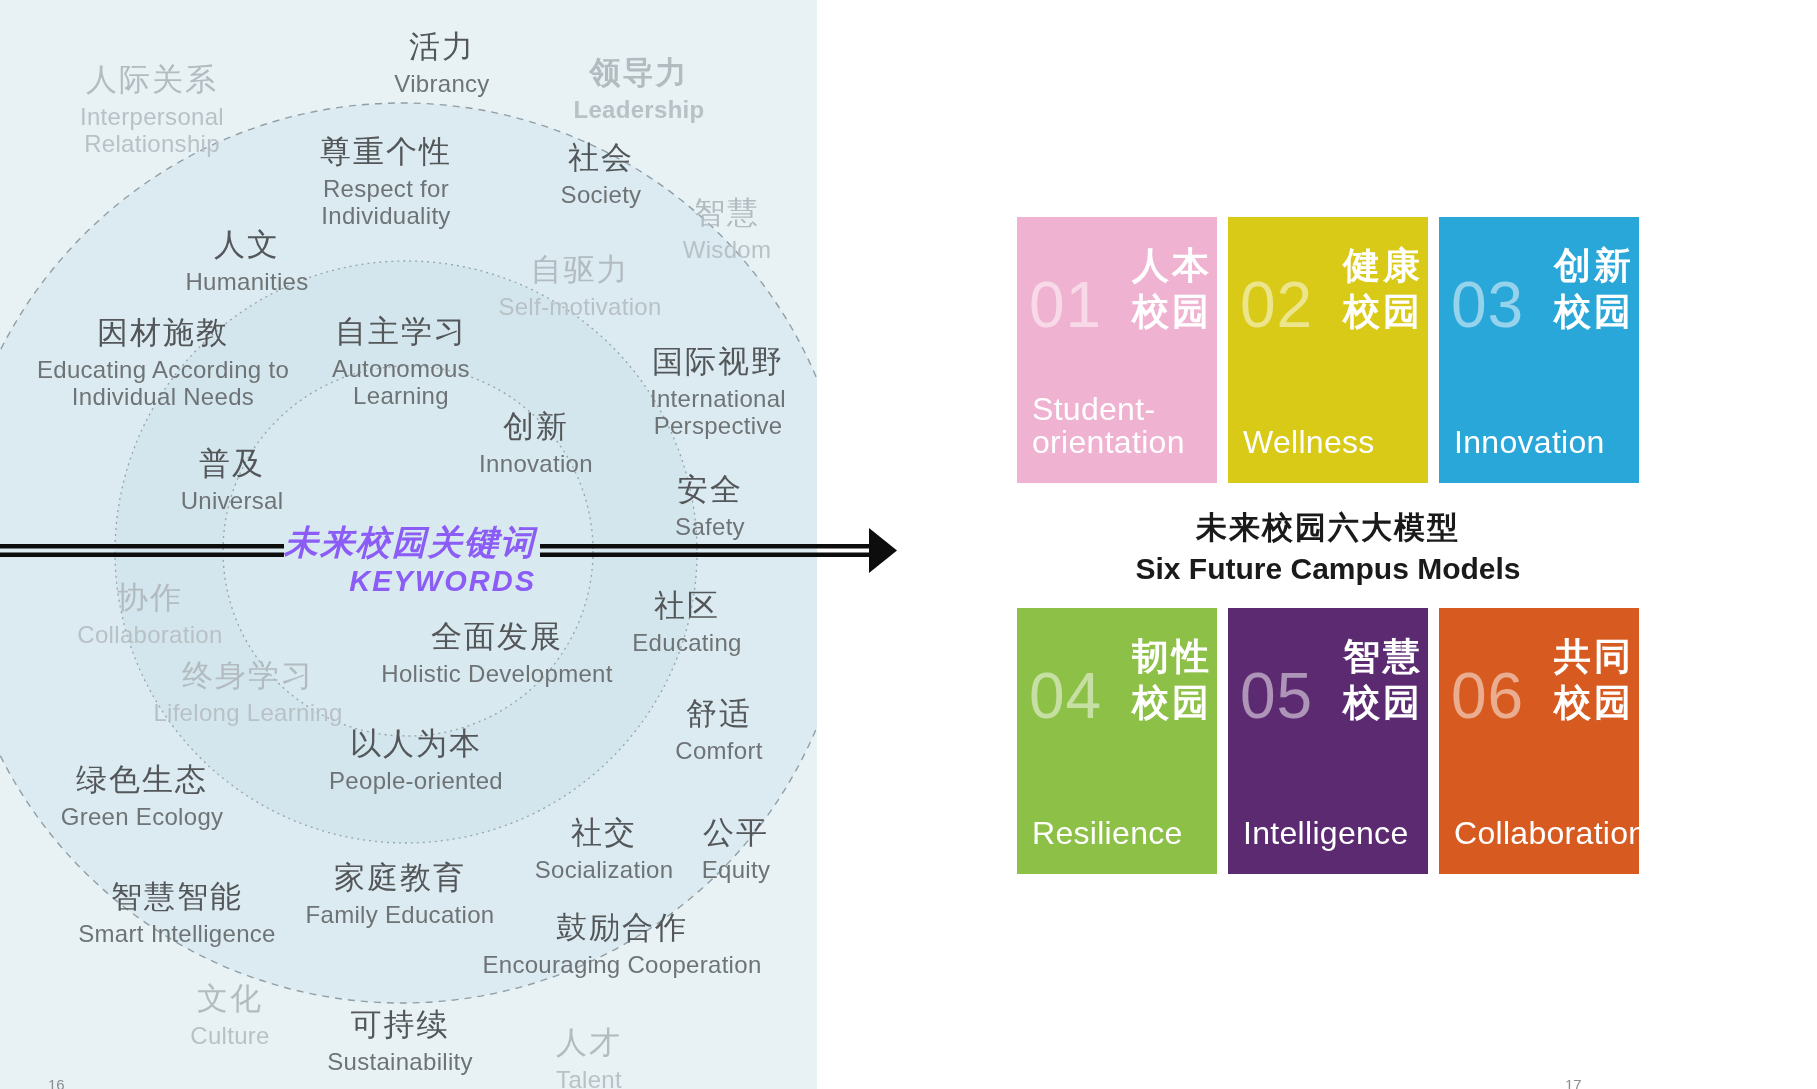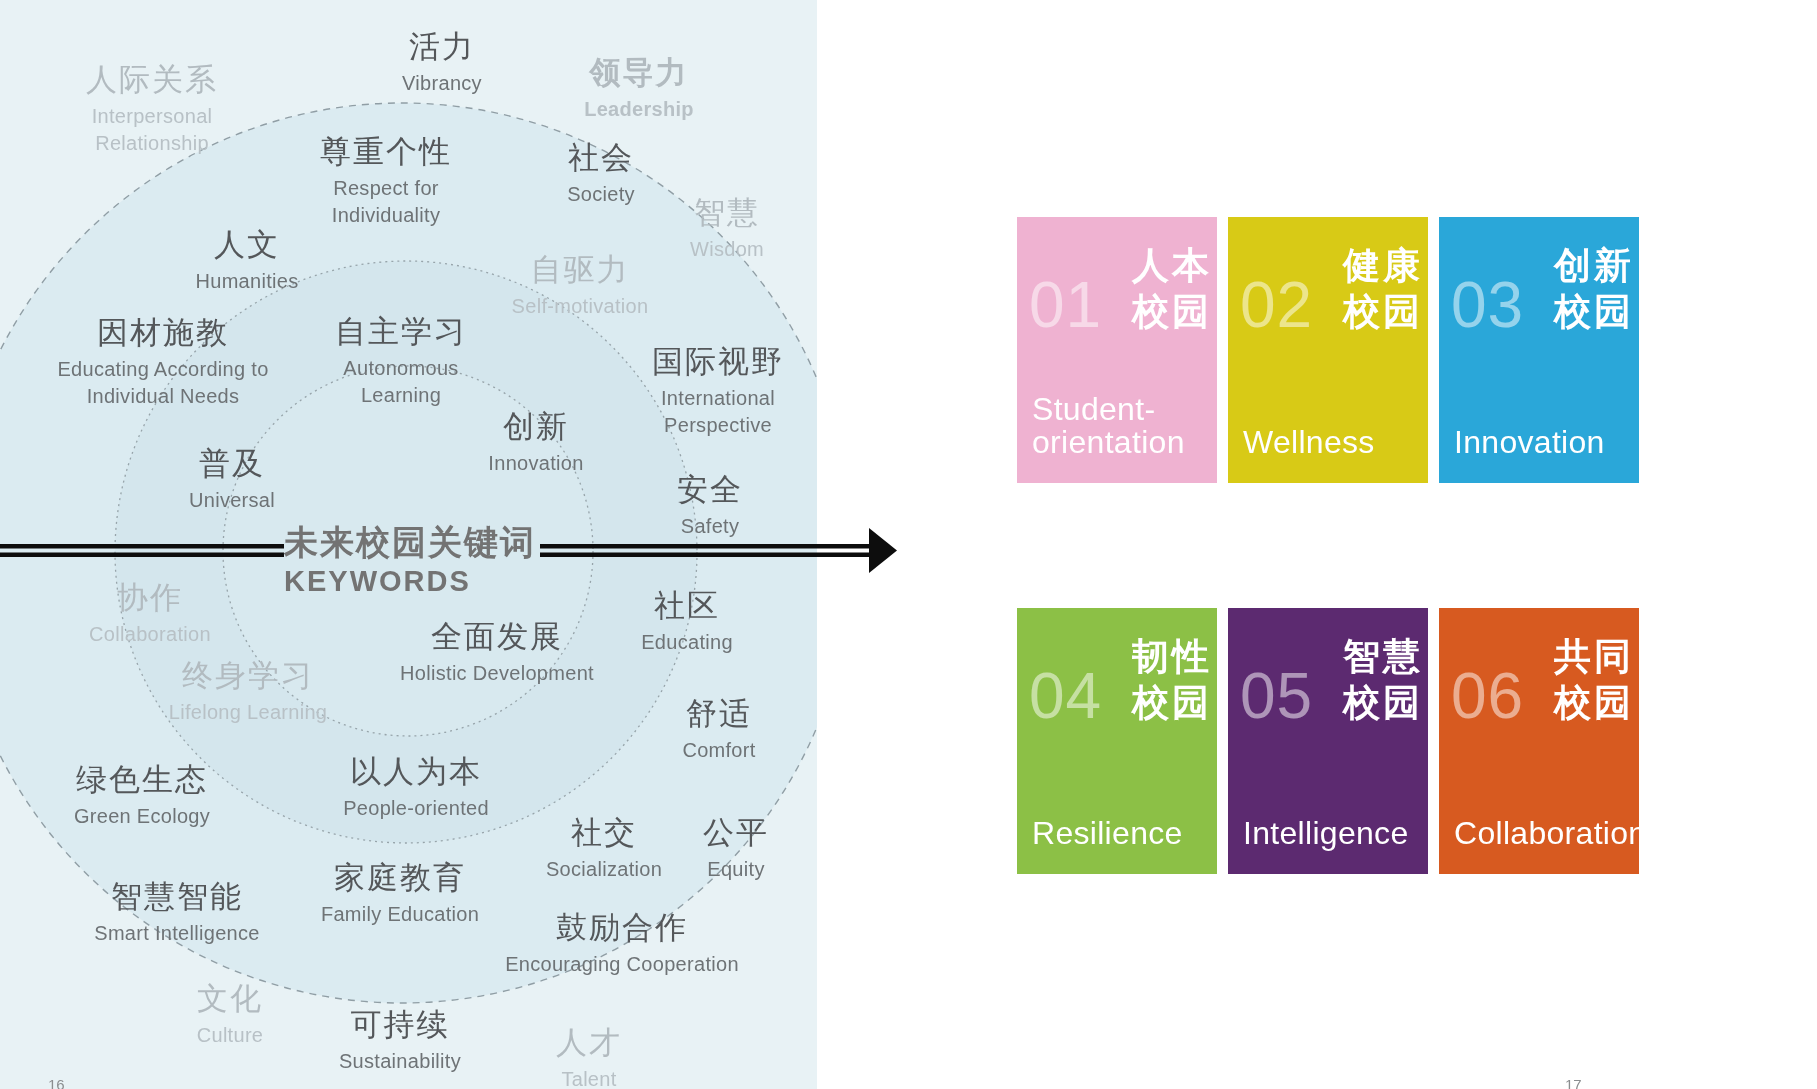--- a/index.html
+++ b/index.html
@@ -6,29 +6,29 @@
   #page {
     position:relative; width:1817px; height:1089px; overflow:hidden;
     background:#ffffff;
     font-family:"Liberation Sans","DejaVu Sans",sans-serif;
   }
   #bg-svg { position:absolute; left:0; top:0; z-index:0; }
 
   
   .kw { position:absolute; transform:translateX(-50%); text-align:center; white-space:nowrap; z-index:2; }
   .kw .zh { font-size:31px; line-height:32px; letter-spacing:2px; margin-bottom:7px; }
-  .kw .en { font-size:20px; line-height:27px; letter-spacing:0.3px; }
+  .kw .en { font-size:24px; line-height:27px; letter-spacing:0.3px; }
   .kw.dark .zh { color:#54575a; }
   .kw.dark .en { color:#6e7376; }
   .kw.light .zh { color:#b2bbc0; }
   .kw.light .en { color:#b8c1c6; }
 
   .center-title {
-    position:absolute; transform:translateX(-50%); text-align:left;
-    color:#737373; z-index:3; white-space:nowrap;
+    position:absolute; transform:translateX(-50%); text-align:right;
+    color:#8b5cf6; z-index:3; white-space:nowrap;font-style:italic;
   }
   .center-title .zh { font-size:34px; line-height:36px; font-weight:bold; letter-spacing:2px; }
   .center-title .en { font-size:29px; line-height:30px; font-weight:bold; letter-spacing:2px; margin-top:6px; }
 
   .page-num { position:absolute; font-size:15px; color:#8a8d8f; z-index:4; }
 
   
   .tile { position:absolute; width:200px; height:266px; z-index:2; }
   .tile .head {
     display:flex; justify-content:space-between; align-items:flex-end;
@@ -157,21 +157,21 @@
         <div class="en">Holistic Development</div>
       </div>
       <div class="kw light" style="left: 248px; top: 660px;">
         <div class="zh">终身学习</div>
         <div class="en">Lifelong Learning</div>
       </div>
       <div class="kw dark" style="left: 719px; top: 698px;">
         <div class="zh">舒适</div>
         <div class="en">Comfort</div>
       </div>
-      <div class="kw dark" style="left: 416px; top: 756px;">
+      <div class="kw dark" style="left: 416px; top: 728px;">
         <div class="zh">以人为本</div>
         <div class="en">People-oriented</div>
       </div>
       <div class="kw dark" style="left: 142px; top: 764px;">
         <div class="zh">绿色生态</div>
         <div class="en">Green Ecology</div>
       </div>
       <div class="kw dark" style="left: 604px; top: 817px;">
         <div class="zh">社交</div>
         <div class="en">Socialization</div>
@@ -275,16 +275,20 @@
             <div>共同</div>
             <div>校园</div>
           </div>
         </div>
         <div class="label">
           <div>Collaboration</div>
         </div>
       </div>
     </div>
 
+  <div class="models-title" style="left:1328px; top:511px;">
+    <div class="zh">未来校园六大模型</div>
+    <div class="en">Six Future Campus Models</div>
+  </div>
 
   <div class="page-num" style="left:48px; top:1076px;">16</div>
   <div class="page-num" style="left:1565px; top:1076px;">17</div>
 </div>
 
 </body></html>

